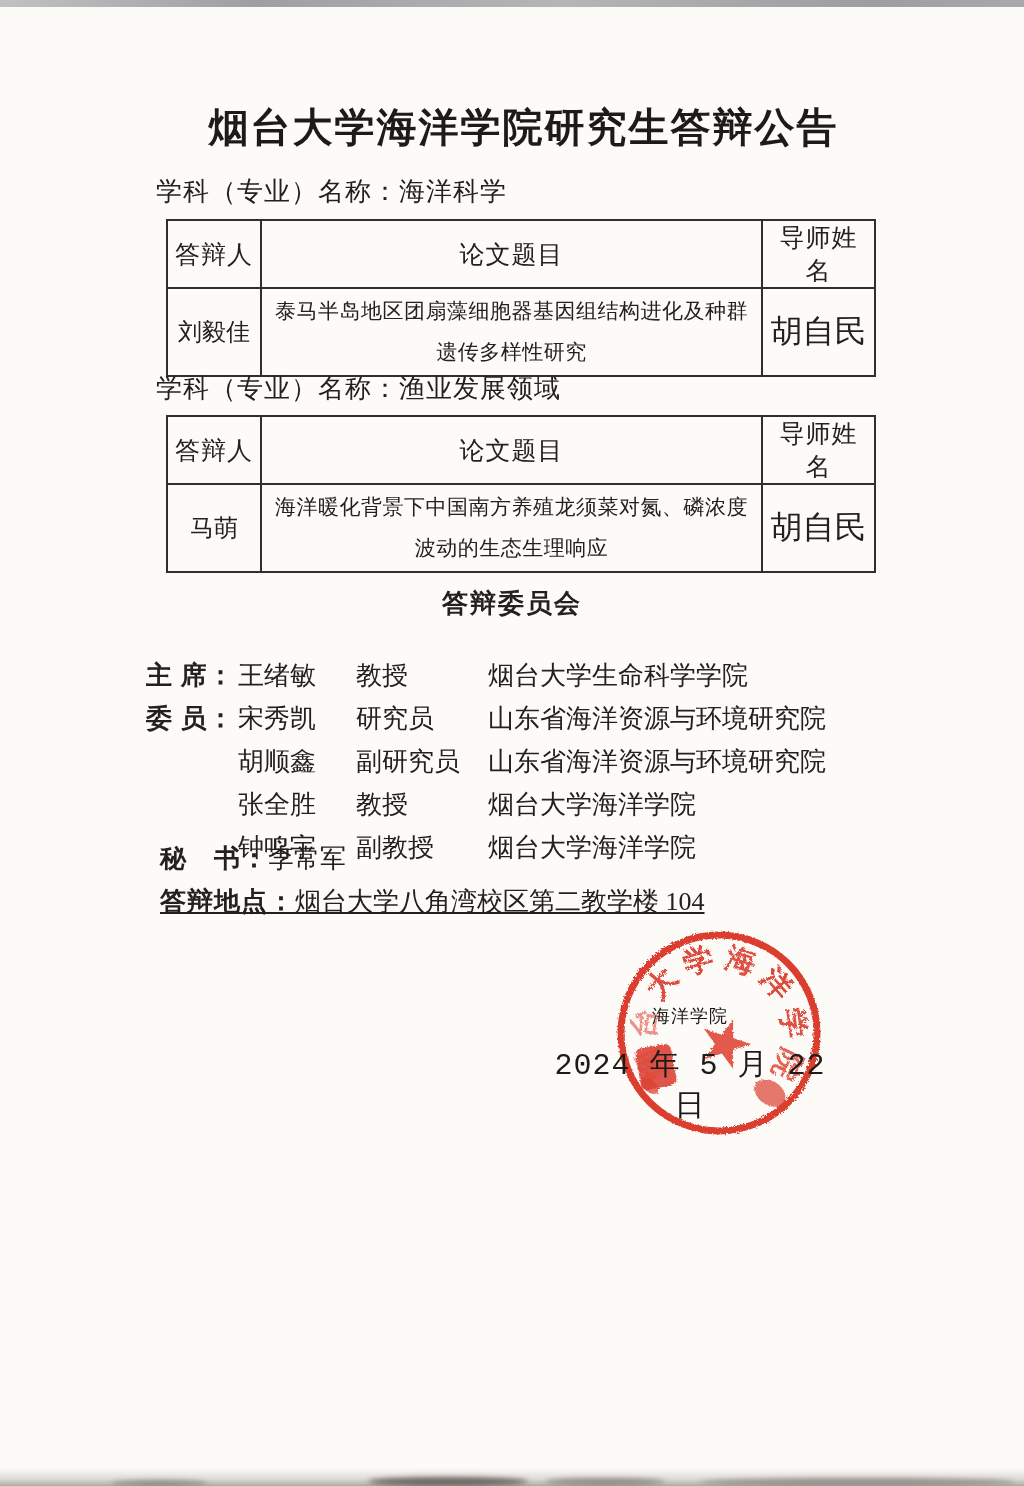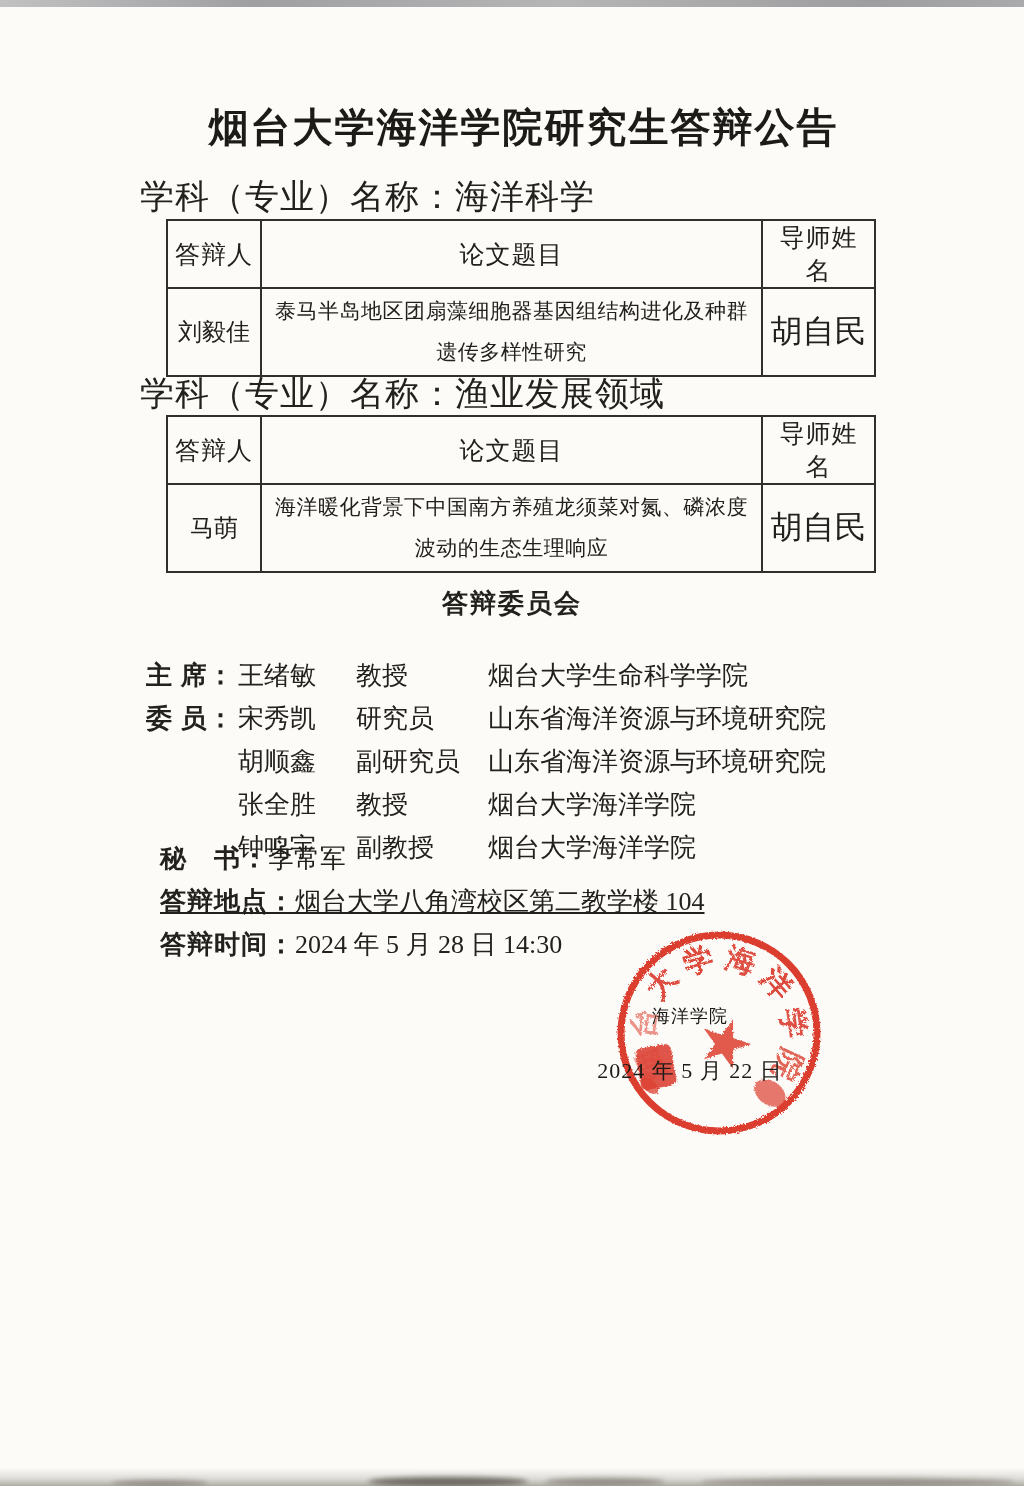--- a/index.html
+++ b/index.html
@@ -35,21 +35,21 @@
   .smudge.c { left: 700px; bottom: 0; width: 315px; height: 8px; background: #7f7b74; opacity: .7; }
   .smudge.d { left: 112px; bottom: 0; width: 95px; height: 6px; background: #6e6a62; opacity: .6; }
 
   
   .doc-title {
     position: absolute; top: 100px; left: 0; width: 100%;
     text-align: center; font-size: 40px; font-weight: bold; letter-spacing: 2px;
     color: #1d1b18;
     padding-left: 23px;
   }
-  .section-label { position: absolute; left: 140px; font-size: 34px; letter-spacing: 1px; }
+  .section-label { position: absolute; left: 156px; font-size: 26px; letter-spacing: 1px; }
   .section-label.s1 { top: 174px; }
   .section-label.s2 { top: 371px; }
 
   
   table.defense-table {
     position: absolute; left: 166px; width: 708px;
     border-collapse: collapse; table-layout: fixed;
   }
   table.defense-table.t1 { top: 219px; }
   table.defense-table.t2 { top: 415px; }
@@ -82,21 +82,21 @@
   .inline-line.time { top: 929px; }
 
   
   .stamp-wrap { position: absolute; left: 612px; top: 926px; width: 214px; height: 214px; z-index: 2; }
   .stamp-wrap svg { width: 100%; height: 100%; mix-blend-mode: multiply; }
   .signature-block {
     position: absolute; left: 540px; top: 1004px; width: 300px;
     text-align: center; z-index: 3; color: #1d1b18;
   }
   .signature-org { font-size: 18px; letter-spacing: 1px; }
-  .signature-date { font-size: 22px; margin-top: 28px; letter-spacing: 1px; }
+  .signature-date { font-size: 30px; margin-top: 16px; letter-spacing: 1px; font-family: Liberation Mono, monospace; }
 </style>
 </head>
 <body>
 
 <div class="page">
 
   <div class="scan-edge-top"></div>
 
   <div class="doc-title">烟台大学海洋学院研究生答辩公告</div>
 
@@ -180,23 +180,20 @@
   </div>
 
   <div class="inline-line secretary">
     <span class="lbl">秘　书：</span><span>李常军</span>
   </div>
 
   <div class="inline-line venue">
     <span class="lbl">答辩地点：</span><span>烟台大学八角湾校区第二教学楼 104</span>
   </div>
 
-  <div class="inline-line time">
-    <span class="lbl">答辩时间：</span><span>2024 年 5 月 28 日 14:30</span>
-  </div>
 
   <div class="stamp-wrap">
     <svg viewBox="0 0 214 214">
       <defs>
         <filter id="rough" x="-10%" y="-10%" width="120%" height="120%">
           <feTurbulence type="fractalNoise" baseFrequency="0.55" numOctaves="2" result="n"></feTurbulence>
           <feDisplacementMap in="SourceGraphic" in2="n" scale="4"></feDisplacementMap>
         </filter>
       </defs>
       <g filter="url(#rough)" opacity="0.94" style="font-family:'Liberation Serif','DejaVu Serif',serif; font-weight:bold;">

